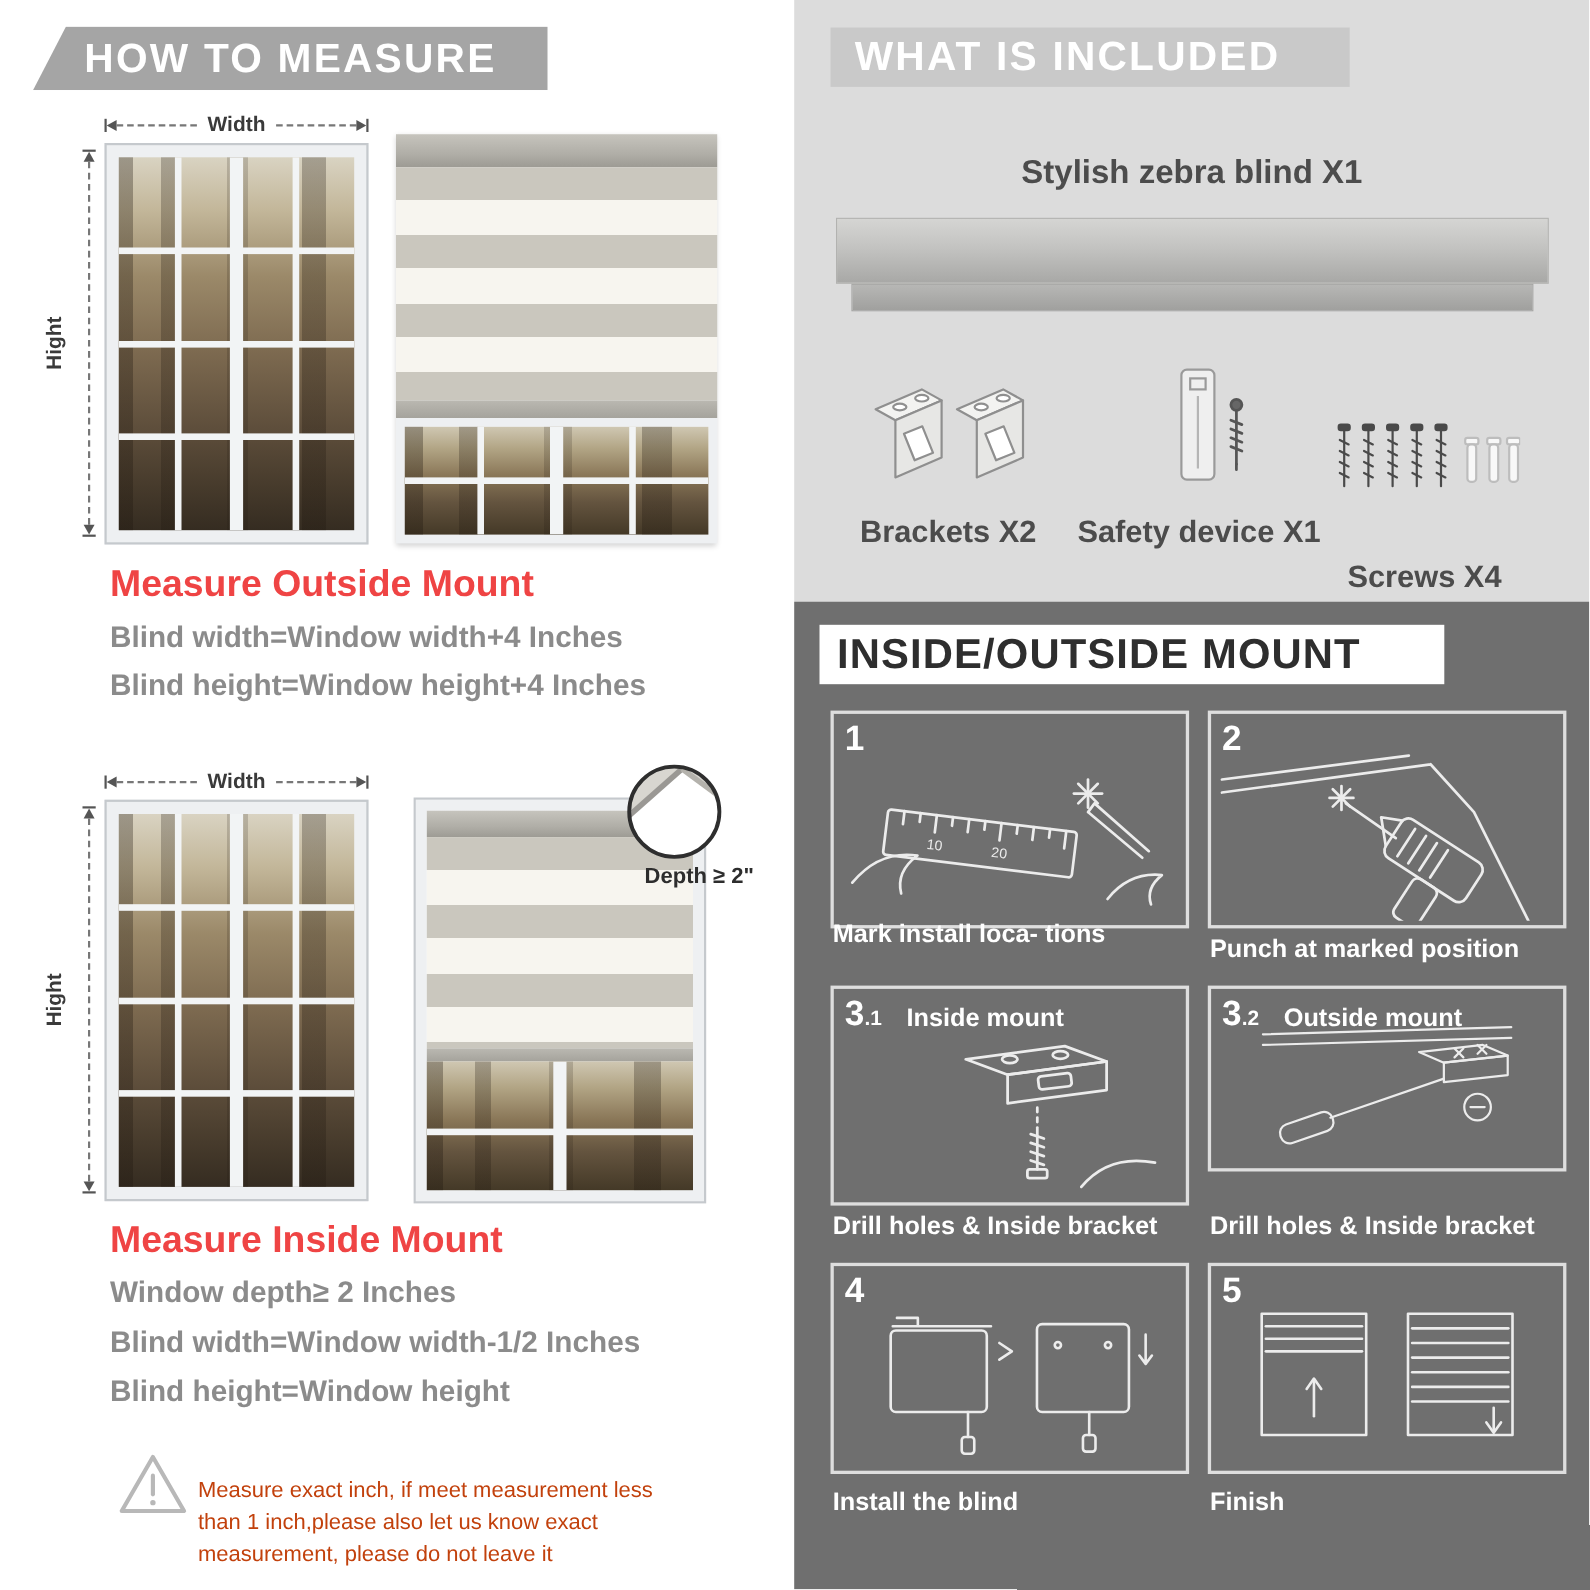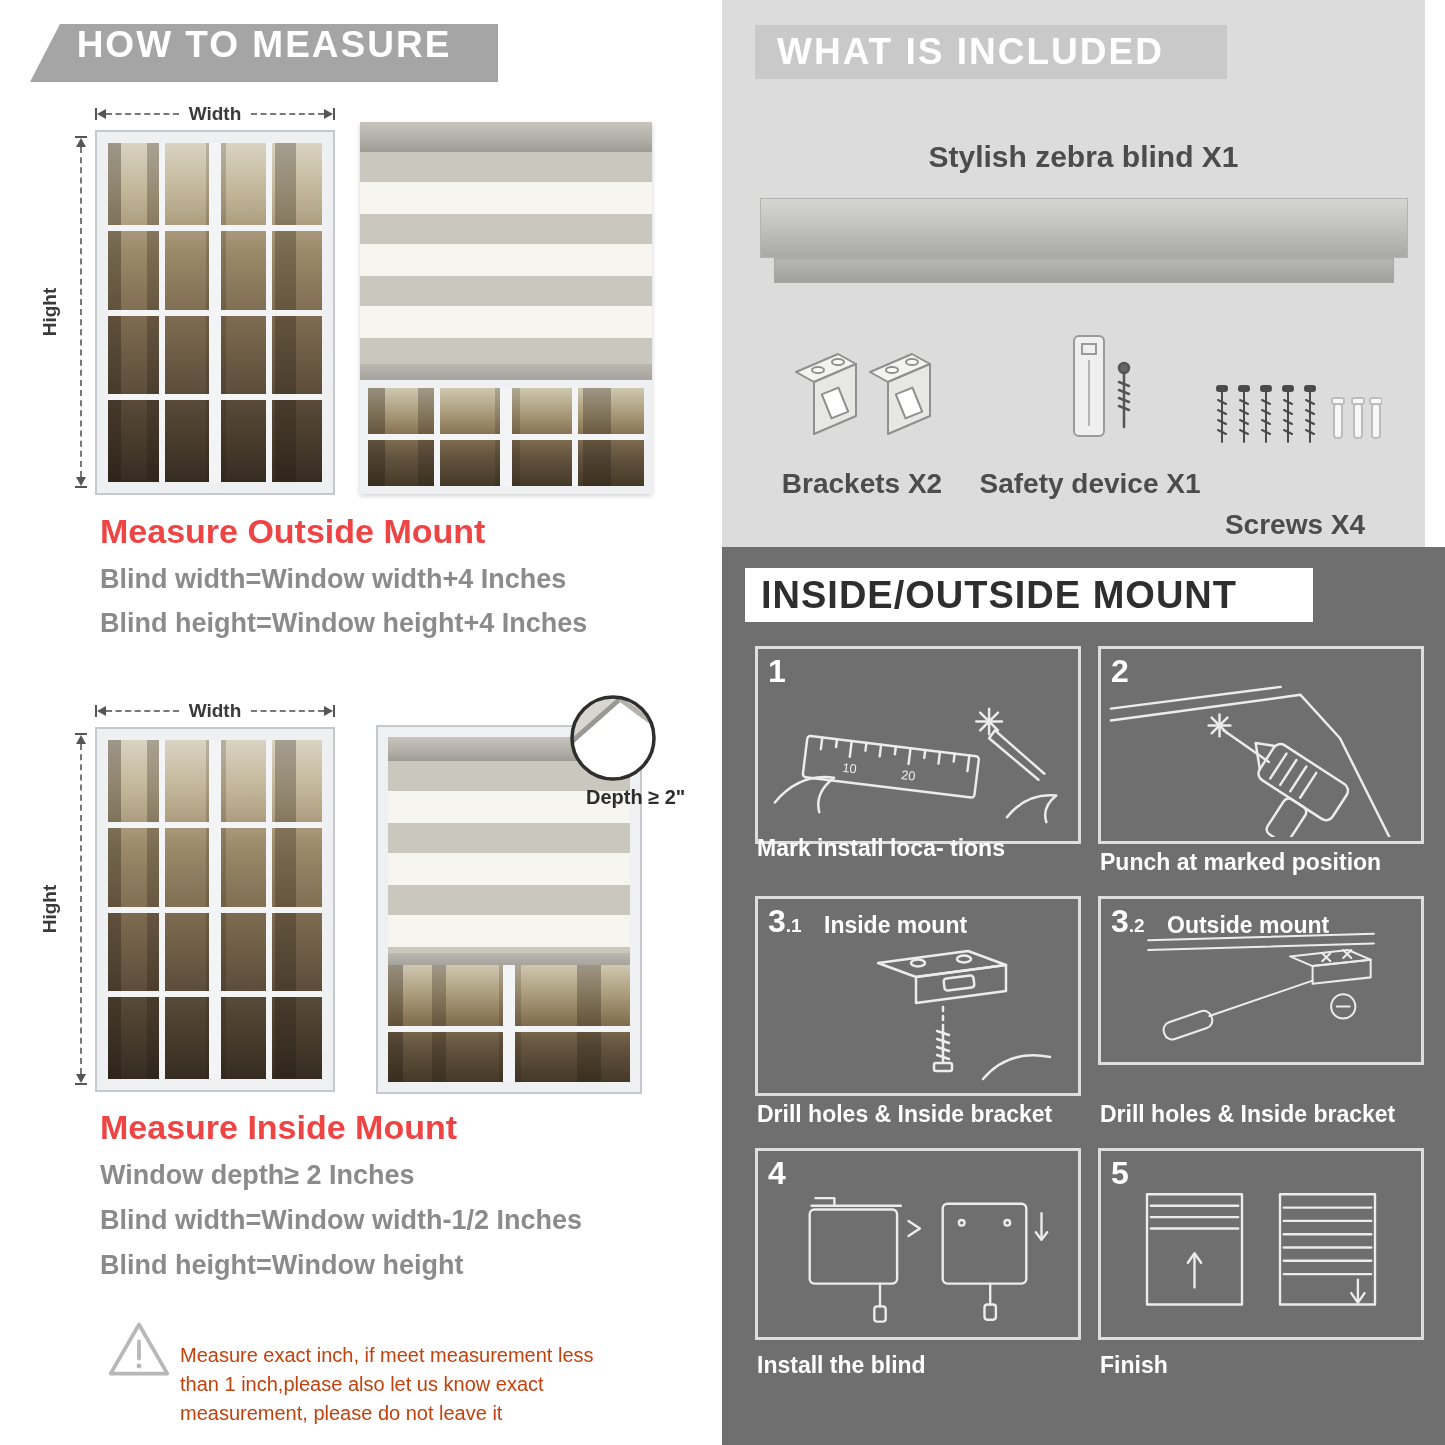--- a/index.html
+++ b/index.html
@@ -2,21 +2,21 @@
 <html><head>
 <meta charset="utf-8">
 <style>
   html,body { margin:0; padding:0; background:#fff; }
   body { font-family:"Liberation Sans", sans-serif; }
   .root { position:relative; width:1445px; height:1445px; background:#ffffff; overflow:hidden; }
 
   
   .howto-banner { position:absolute; left:30px; top:24px; width:468px; height:58px;
     background:#a5a5a5; color:#fff; font-size:37px; font-weight:bold; letter-spacing:2px;
-    display:flex; justify-content:center;
+    display:flex; align-items:center; justify-content:center;
     clip-path:polygon(30px 0, 100% 0, 100% 100%, 0 100%); }
 
   .window { position:absolute; background:#eef0f2; border:2px solid #c5c9cd; padding:11px; box-sizing:border-box; }
   .photo { position:absolute; inset:11px; overflow:hidden;
     background:
       linear-gradient(90deg, rgba(30,22,14,0.32) 0 6%, rgba(0,0,0,0) 6% 18%, rgba(30,22,14,0.26) 18% 24%, rgba(0,0,0,0) 24% 46%, rgba(30,22,14,0.18) 46% 55%, rgba(0,0,0,0) 55% 78%, rgba(30,22,14,0.28) 78% 88%, rgba(0,0,0,0) 88%),
       linear-gradient(180deg,#d9d3c2 0%,#c3b79a 14%,#9b8969 32%,#7d6a50 52%,#5f4f3c 72%,#473b2c 88%,#352c21 100%); }
   .photo-rel { position:relative; width:100%; height:100%; overflow:hidden;
     background:
       linear-gradient(90deg, rgba(30,22,14,0.32) 0 6%, rgba(0,0,0,0) 6% 18%, rgba(30,22,14,0.26) 18% 24%, rgba(0,0,0,0) 24% 46%, rgba(30,22,14,0.18) 46% 55%, rgba(0,0,0,0) 55% 78%, rgba(30,22,14,0.28) 78% 88%, rgba(0,0,0,0) 88%),
@@ -56,21 +56,21 @@
   .win-inside .rail-bottom { height:12px; }
   .win-inside .photo-rest { flex:1; position:relative; }
 
   .section-title { position:absolute; font-size:34px; font-weight:bold; color:#ef4444; }
   .body-line { position:absolute; font-size:27px; font-weight:bold; color:#8b8b8b; }
   .depth-callout { position:absolute; font-size:20px; font-weight:bold; color:#2d2d2d; }
 
   .note-text { position:absolute; font-size:20px; color:#c2410c; line-height:1.45;margin-top:19px; }
 
   
-  .included-block { position:absolute; left:722px; top:0; width:703px; height:547px; background:#dcdcdc; }
+  .included-block { position:absolute; left:722px; top:0; width:703px; height:547px; background:#dcdcdc;padding-left:20px; }
   .included-banner { position:absolute; left:33px; top:25px; width:472px; height:54px; background:#c9c9c9;
     color:#fff; font-size:37px; font-weight:bold; letter-spacing:2px; display:flex; align-items:center; padding-left:22px; box-sizing:border-box; }
   .product-label { position:absolute; left:0; top:140px; width:723px; text-align:center;
     font-size:30px; font-weight:bold; color:#4c4c4c; }
   .headrail { position:absolute; left:38px; top:198px; width:648px; height:60px;
     background:linear-gradient(180deg,#d5d5d3 0%,#c3c3c1 45%,#a8a8a6 100%); border:1px solid #b2b2b0; box-sizing:border-box; }
   .headrail-lip { position:absolute; left:52px; top:258px; width:620px; height:25px;
     background:linear-gradient(180deg,#b7b7b5,#a0a09e); border:1px solid #a6a6a4; box-sizing:border-box; }
   .item-art { position:absolute; }
   .item-label { position:absolute; top:468px; text-align:center; font-size:28px; font-weight:bold; color:#4c4c4c; }

